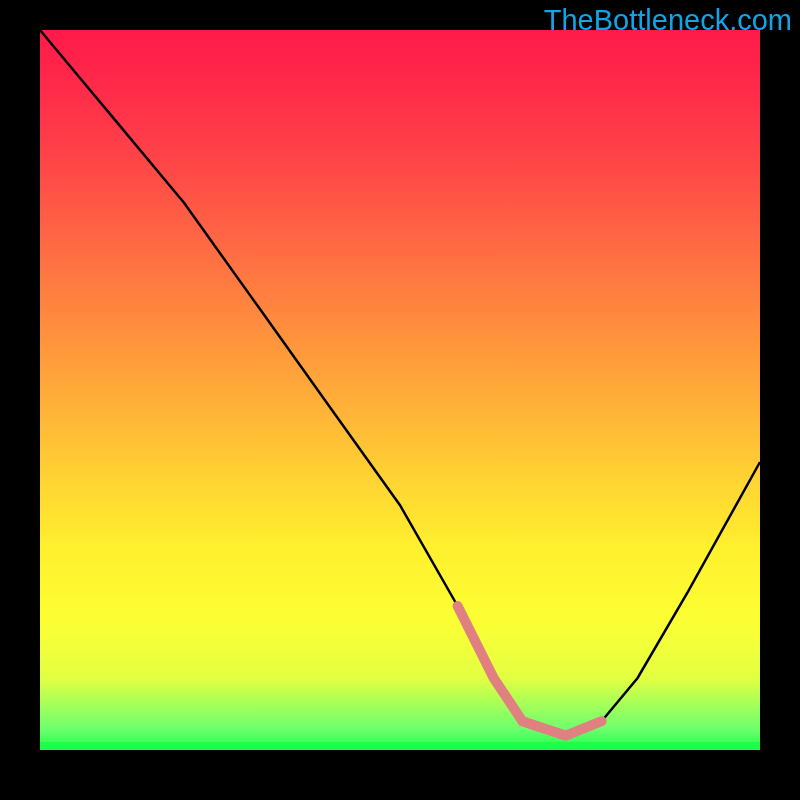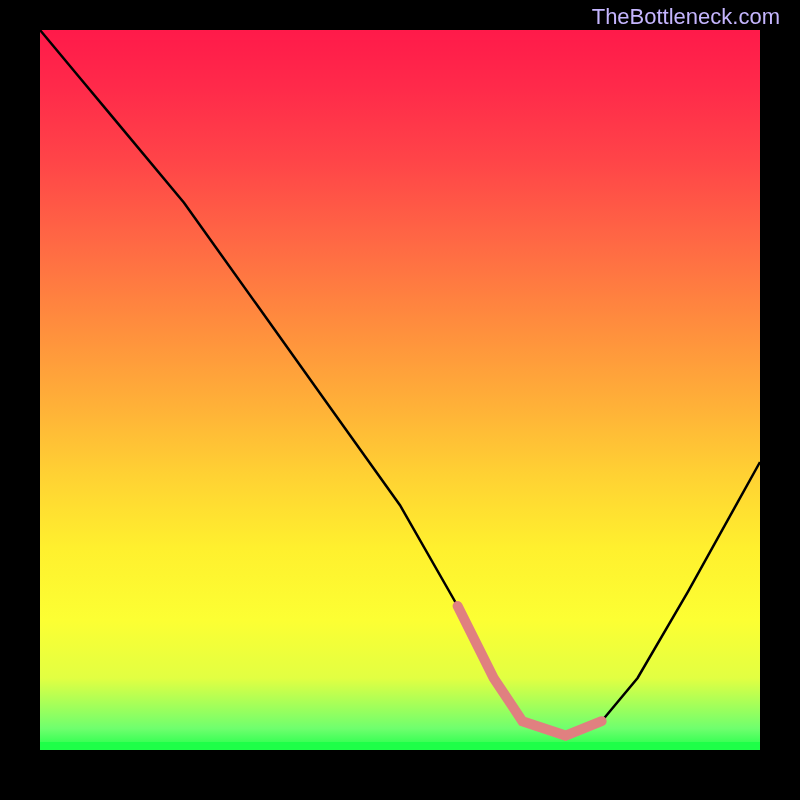--- a/index.html
+++ b/index.html
@@ -8,23 +8,23 @@
     width: 800px;
     height: 800px;
     background: #000;
     font-family: Arial, sans-serif;
     position: relative;
     overflow: hidden;
   }
   .watermark {
     position: absolute;
     top: 4px;
-    right: 20px;
-    color: #c4b5fd;
-    font-size: 22px;
+    right: 8px;
+    color: #0ea5e9;
+    font-size: 29px;
     z-index: 10;
   }
   .plot-area {
     position: absolute;
     left: 40px;
     top: 30px;
     width: 720px;
     height: 720px;
     background: linear-gradient(to bottom,
       #ff1a4a 0%, #ff2a4a 8%, #ff4448 18%, #ff6a44 30%,

